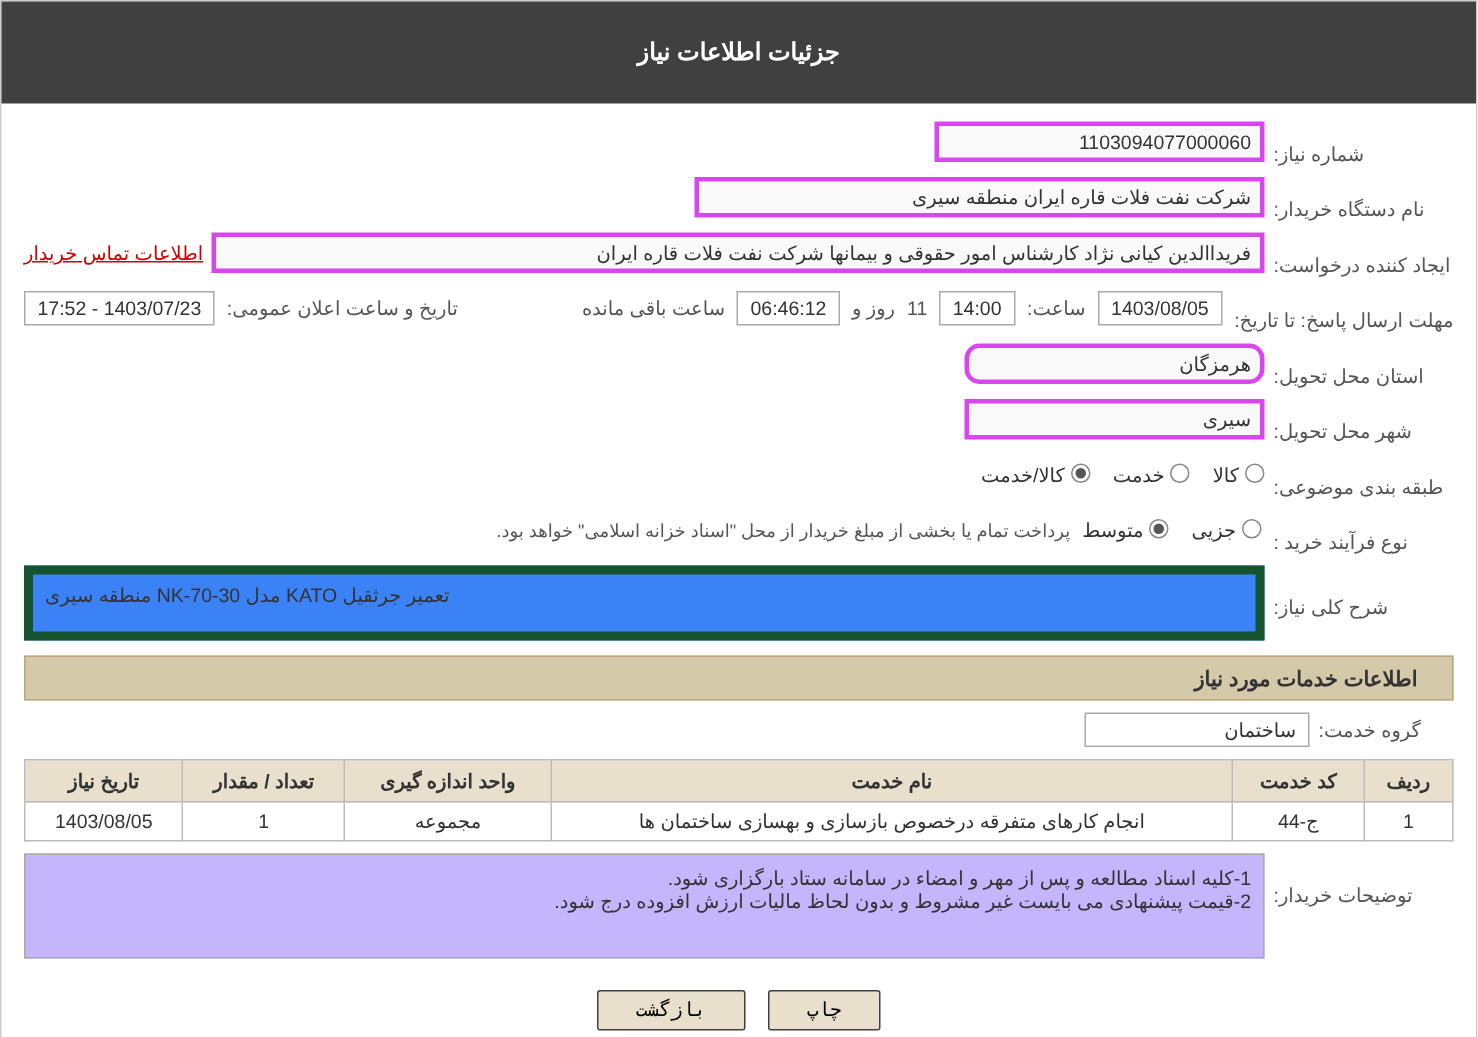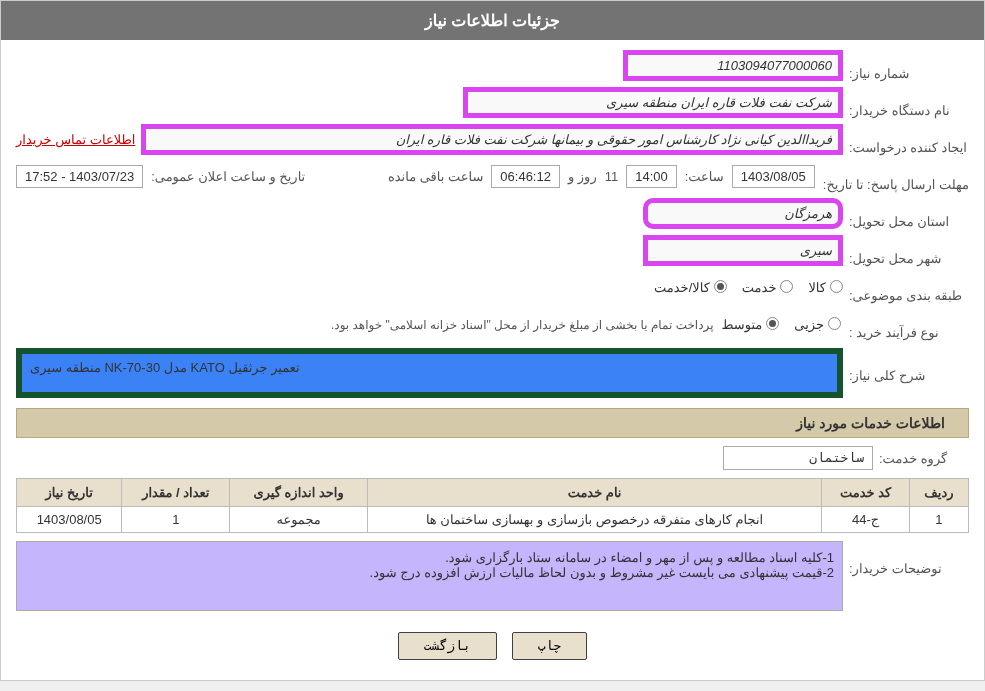--- a/index.html
+++ b/index.html
@@ -10,24 +10,24 @@
       direction: rtl;
       color: #333;
     }
     .page-wrapper {
       max-width: 985px;
       margin: 0 auto;
       background: #fff;
       border: 1px solid #ccc;
     }
     .page-header {
-      background: #737373;
+      background: #404040;
       color: #fff;
       text-align: center;
-      padding: 10px 15px;
+      padding: 24px 15px;
       font-size: 16px;
       font-weight: bold;
     }
     .content {
       padding: 10px 15px;
     }
     .section-title {
       background: #d4c9a8;
       padding: 6px 23px;
       font-weight: bold;
@@ -42,26 +42,25 @@
       gap: 6px;
     }
     .form-label {
       color: #555;
       white-space: nowrap;
       min-width: 120px;
       text-align: left;
       margin-top: 16px;
     }
     .form-value {
-      border: 5px solid #d946ef;
+      border: 3px solid #d946ef;
       padding: 3px 6px;
       background: #fff;
       min-height: 22px;
       flex: 1;
-      font-style: italic;
     }
     .form-value.readonly {
       background: #f9f9f9;
     }
     .date-row {
       display: flex;
       align-items: center;
       gap: 8px;
       margin-bottom: 6px;
     }
@@ -187,21 +186,20 @@
     .group-label {
       color: #555;
       min-width: 90px;
       text-align: left;
     }
     .group-value {
       border: 1px solid #aaa;
       padding: 3px 8px;
       background: #fff;
       min-width: 150px;
-      font-family: Liberation Mono, monospace;
     }
   </style>
 </head>
 <body>
 
 <div class="page-wrapper">
 
   <div class="page-header">
     <span>جزئیات اطلاعات نیاز</span>
   </div>

